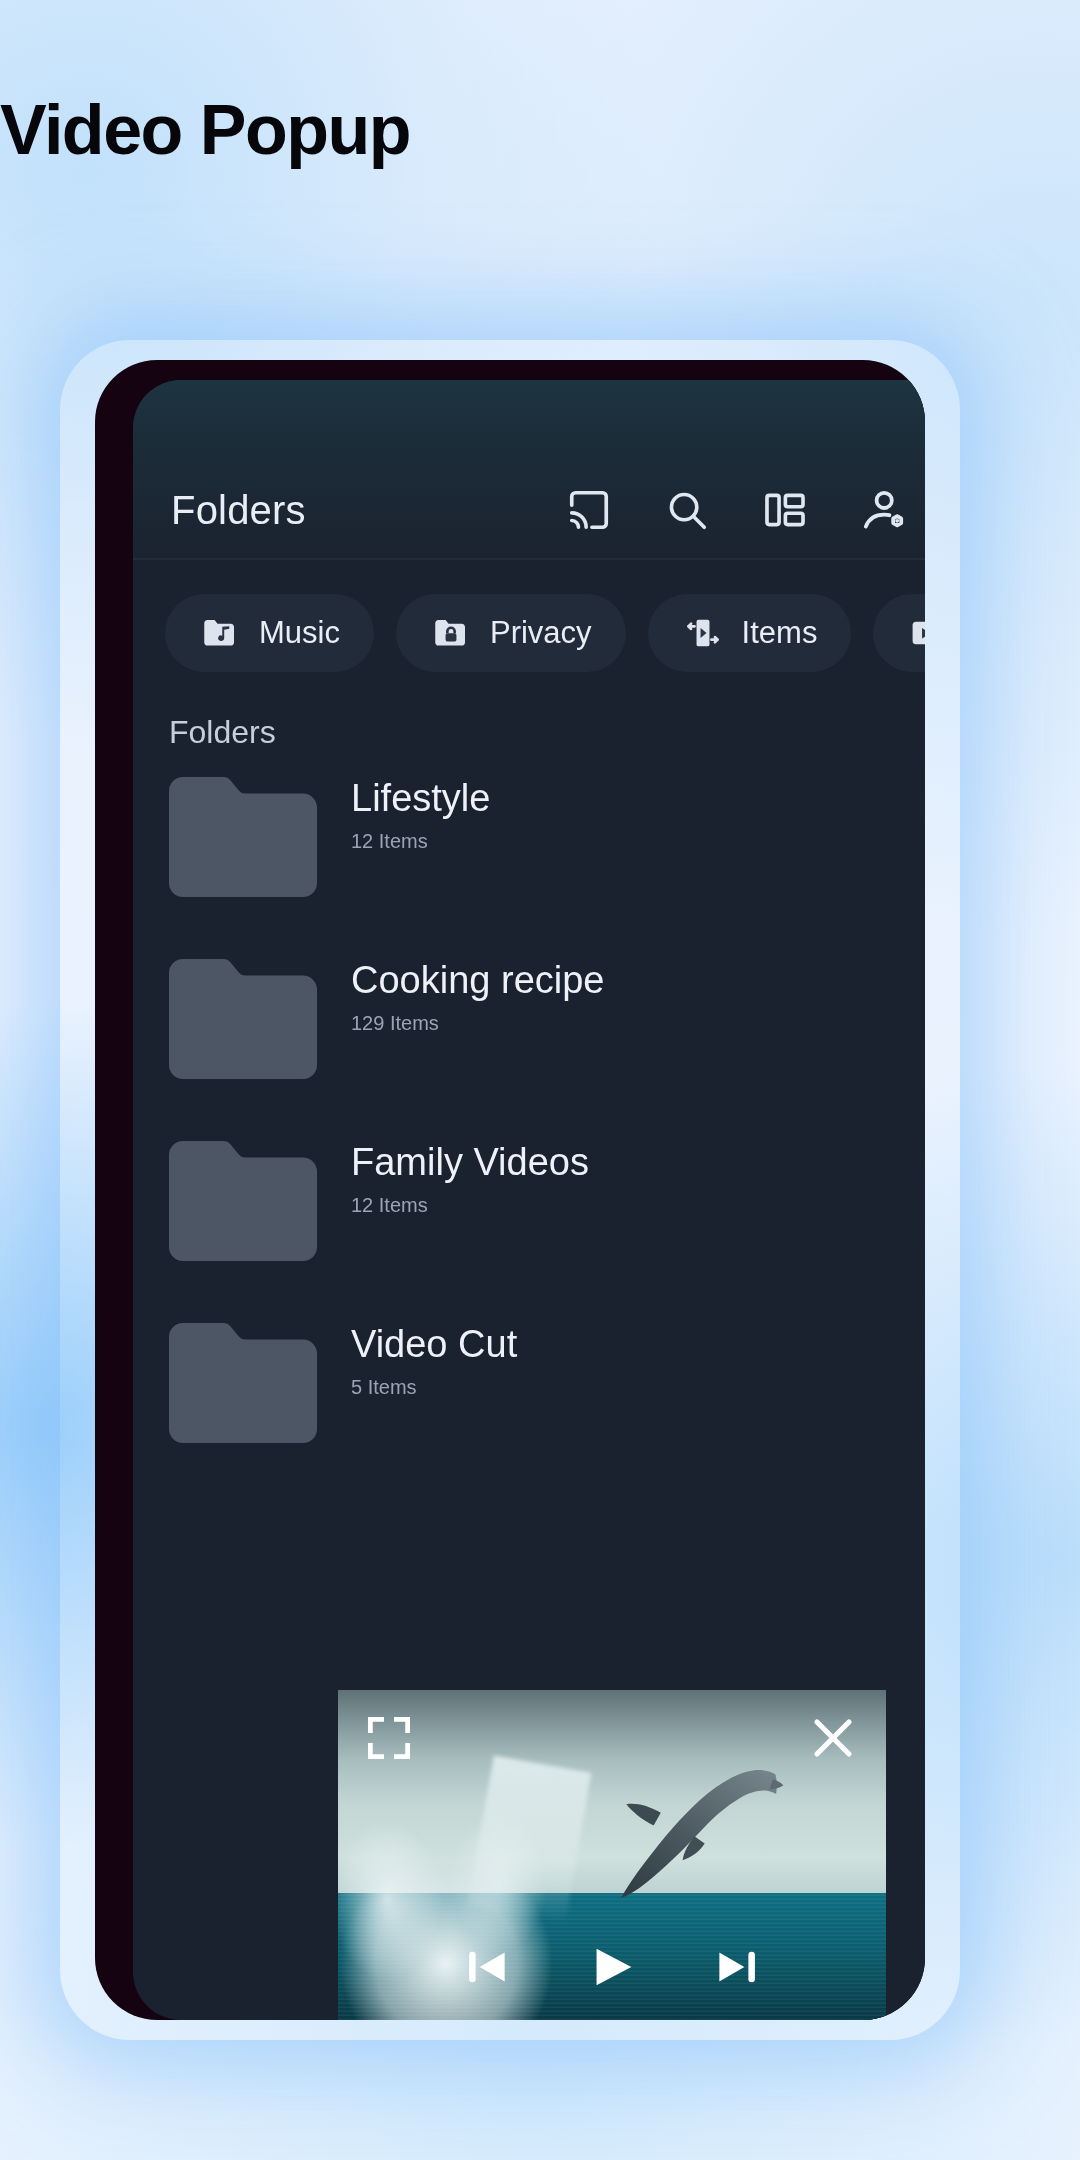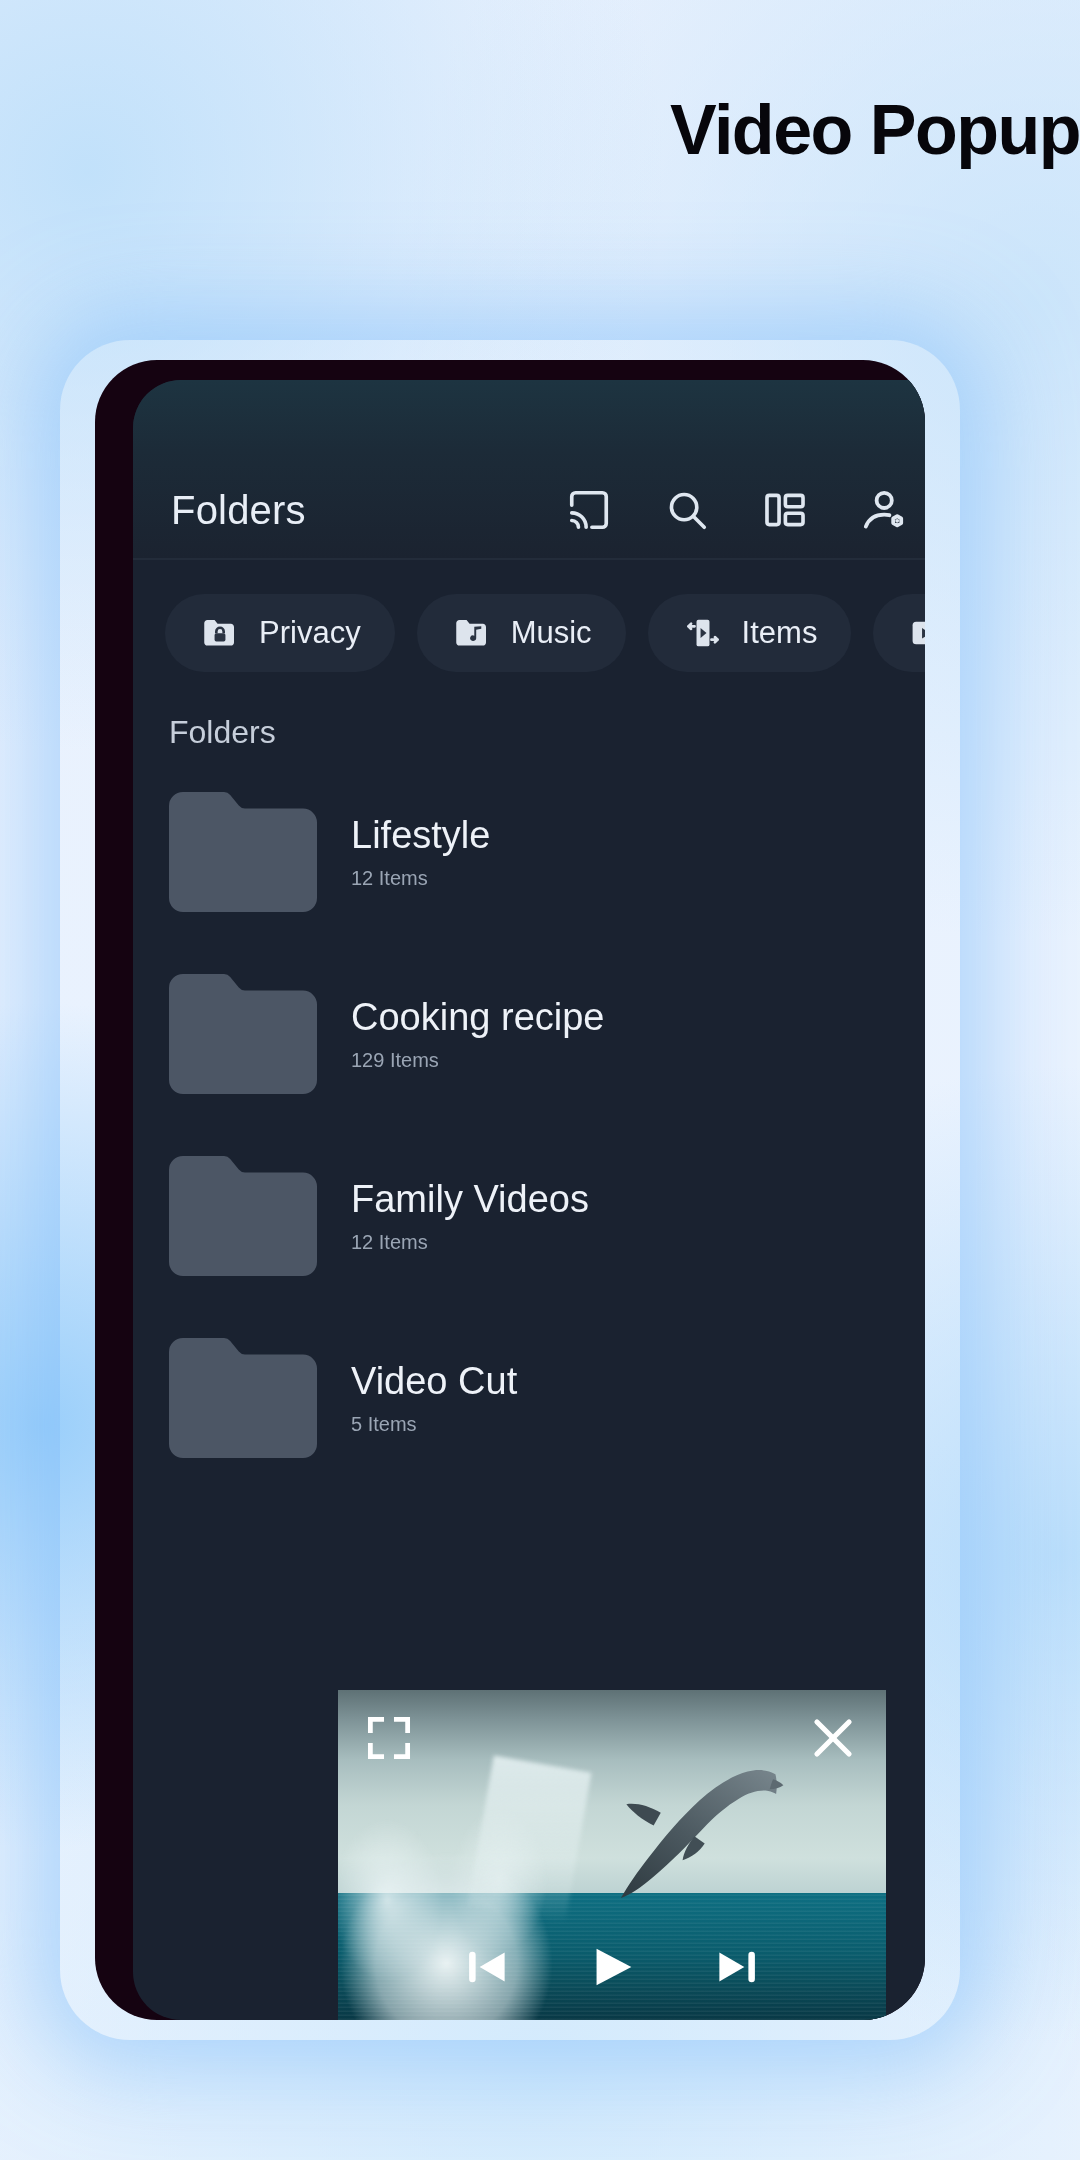--- a/index.html
+++ b/index.html
@@ -12,21 +12,21 @@
       radial-gradient(circle at 4% 66%, rgba(150,205,250,.95) 0%, rgba(150,205,250,0) 24%),
       radial-gradient(circle at 98% 72%, rgba(170,215,250,.75) 0%, rgba(170,215,250,0) 26%),
       radial-gradient(circle at 50% 96%, rgba(205,232,252,.8) 0%, rgba(205,232,252,0) 35%),
       linear-gradient(160deg, #eaf1fd 0%, #e9f2fe 45%, #edf4fe 100%);
     position:relative;
   }
 
   
   .page-title{
     position:absolute; top:90px; left:0; width:1080px;
-    text-align:right;
+    text-align:left;
     font-size:70px; font-weight:bold; letter-spacing:-1.5px;
     color:#07060b;
   }
 
   
   .phone-glow{
     position:absolute; left:60px; top:340px; width:900px; height:1700px;
     border-radius:70px;
     box-shadow:0 0 90px 30px rgba(130,190,250,.55);
     pointer-events:none;
@@ -92,21 +92,21 @@
   .chip-ico{ width:42px; height:42px; flex:0 0 auto; }
   .chip-ico svg{ display:block; }
 
   
   .section-label{
     padding:42px 0 0 36px;
     font-size:32px; color:#c6ceda; font-weight:400;
   }
   .folder-list{ padding:26px 0 0 0; }
   .folder-row{
-    display:flex; align-items:center; gap:34px;
+    display:flex; align-items:flex-start; gap:34px;
     padding:0 0 0 36px;
     height:150px;
     margin-bottom:32px;
   }
   .folder-ico{
     width:148px; height:120px; flex:0 0 auto; position:relative;
   }
   .folder-ico svg{ display:block; }
   .folder-meta{ display:flex; flex-direction:column; gap:10px; }
   .folder-name{ font-size:38px; color:#eef2f8; font-weight:400; }
@@ -222,35 +222,35 @@
           </div>
         </div>
       </div>
 
       <div class="chips">
 
         <div class="chip">
           <span class="chip-ico">
             <svg width="42" height="42" viewBox="0 0 24 24">
               <path d="M3 6.4c0-1 .8-1.8 1.8-1.8h4.1l1.7 2.1h7.6c1 0 1.8.8 1.8 1.8v8.9c0 1-.8 1.8-1.8 1.8H4.8c-1 0-1.8-.8-1.8-1.8z" fill="#dde4ed"></path>
-              <path d="M9.9 12.2v-1.1a2.1 2.1 0 0 1 4.2 0v1.1" fill="none" stroke="#2a3342" stroke-width="1.5"></path>
-              <rect x="8.9" y="12.1" width="6.2" height="4.8" rx="1" fill="#2a3342"></rect>
-            </svg>
-          </span>
-          <span>Privacy</span>
+              <path d="M13.3 8.4v5.1a1.75 1.6 0 1 0 1.1 1.5V10.2l2.9-.7V8.1z" fill="#2a3342"></path>
+            </svg>
+          </span>
+          <span>Music</span>
         </div>
 
         <div class="chip">
           <span class="chip-ico">
             <svg width="42" height="42" viewBox="0 0 24 24">
               <path d="M3 6.4c0-1 .8-1.8 1.8-1.8h4.1l1.7 2.1h7.6c1 0 1.8.8 1.8 1.8v8.9c0 1-.8 1.8-1.8 1.8H4.8c-1 0-1.8-.8-1.8-1.8z" fill="#dde4ed"></path>
-              <path d="M13.3 8.4v5.1a1.75 1.6 0 1 0 1.1 1.5V10.2l2.9-.7V8.1z" fill="#2a3342"></path>
-            </svg>
-          </span>
-          <span>Music</span>
+              <path d="M9.9 12.2v-1.1a2.1 2.1 0 0 1 4.2 0v1.1" fill="none" stroke="#2a3342" stroke-width="1.5"></path>
+              <rect x="8.9" y="12.1" width="6.2" height="4.8" rx="1" fill="#2a3342"></rect>
+            </svg>
+          </span>
+          <span>Privacy</span>
         </div>
 
         <div class="chip">
           <span class="chip-ico">
             <svg width="42" height="42" viewBox="0 0 24 24">
               <rect x="8.3" y="4.4" width="7.4" height="15.2" rx="1.1" fill="#dde4ed"></rect>
               <path d="M10.6 9.1l3.4 2.9-3.4 2.9z" fill="#2a3342"></path>
               <path d="M7.2 8.2H3.6M3.6 8.2l1.6-1.5M3.6 8.2l1.6 1.5" fill="none" stroke="#dde4ed" stroke-width="1.5" stroke-linecap="round" stroke-linejoin="round"></path>
               <path d="M16.8 15.8h3.6M20.4 15.8l-1.6-1.5M20.4 15.8l-1.6 1.5" fill="none" stroke="#dde4ed" stroke-width="1.5" stroke-linecap="round" stroke-linejoin="round"></path>
             </svg>

